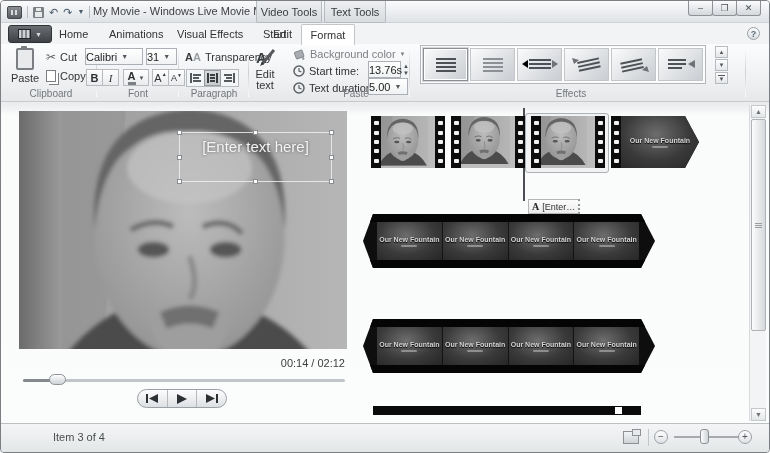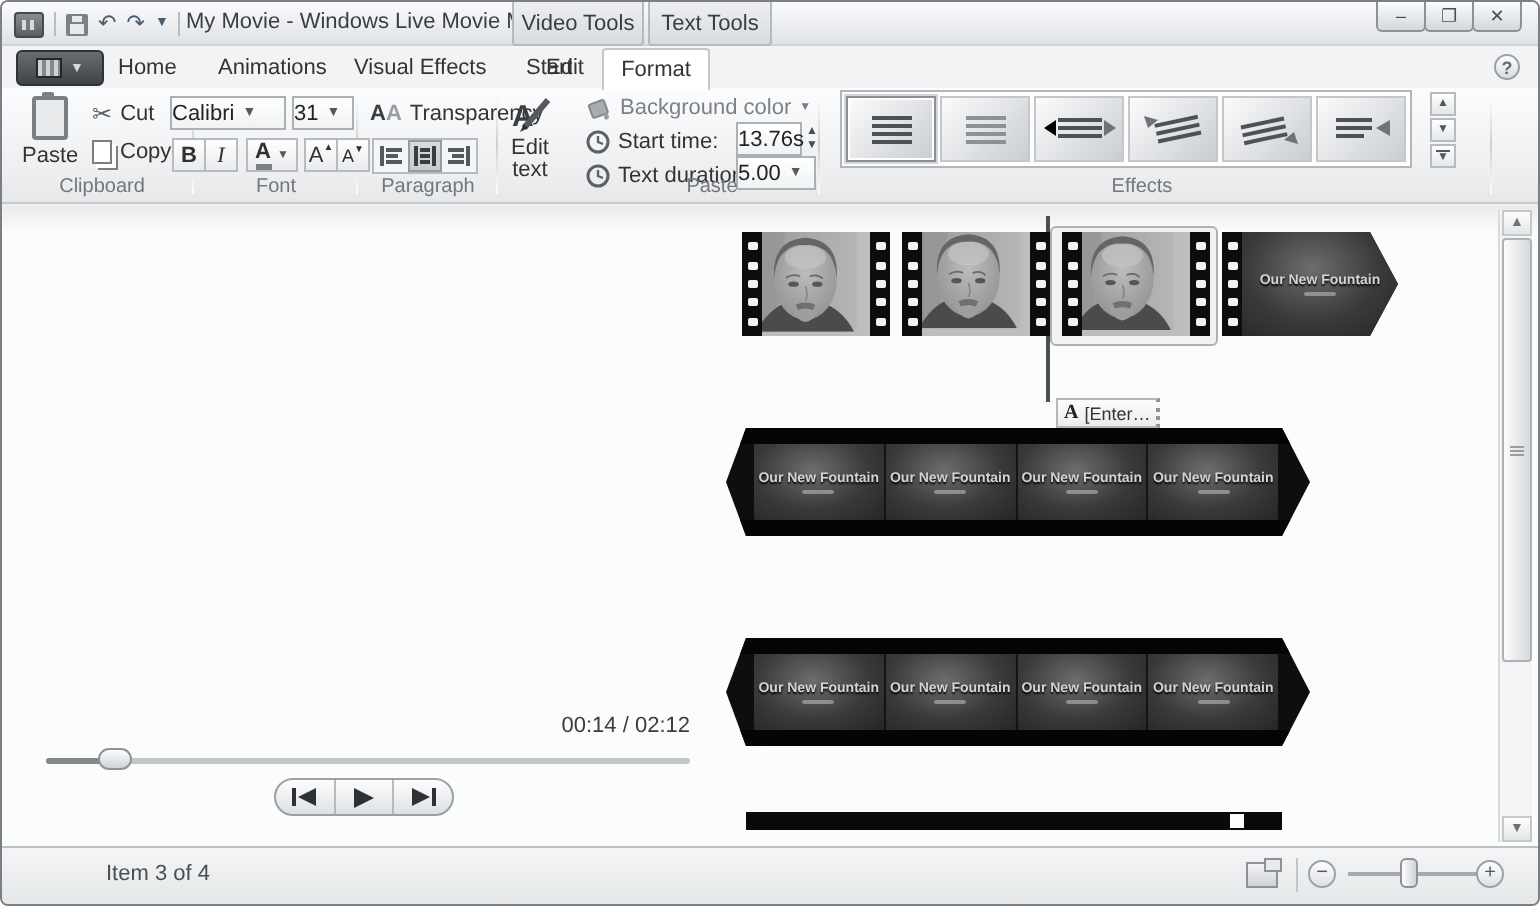--- a/index.html
+++ b/index.html
@@ -390,20 +390,36 @@
     <div class="abs gal-col" style="left:714px;top:2px">
       <div class="gal-btn">▲</div>
       <div class="gal-btn">▼</div>
       <div class="gal-btn"><span style="display:block;width:7px;height:1px;background:#55585b;margin-bottom:1px"></span>▼</div>
     </div>
     <div class="abs grp-label" style="left:420px;width:300px">Effects</div>
   </div>
 
   <div id="content" class="abs">
 
+    <div id="preview-video" class="abs">
+      <svg class="fitslice" viewBox="0 0 100 100" preserveAspectRatio="xMidYMid slice">
+        <use href="#sym-face"></use>
+      </svg>
+      <div id="overlay-box" class="abs">
+        <div id="overlay-text" class="abs">[Enter text here]</div>
+        <span class="handle" style="left:-3px;top:-3px"></span>
+        <span class="handle" style="left:73px;top:-3px"></span>
+        <span class="handle" style="right:-3px;top:-3px"></span>
+        <span class="handle" style="left:-3px;top:22px"></span>
+        <span class="handle" style="right:-3px;top:22px"></span>
+        <span class="handle" style="left:-3px;bottom:-3px"></span>
+        <span class="handle" style="left:73px;bottom:-3px"></span>
+        <span class="handle" style="right:-3px;bottom:-3px"></span>
+      </div>
+    </div>
     <div id="time-display" class="abs">00:14 / 02:12</div>
     <div id="seek-track" class="abs"></div>
     <div id="seek-fill" class="abs"></div>
     <div id="seek-thumb" class="abs"></div>
     <div id="transport" class="abs">
       <div class="tp-btn">
         <svg width="12" height="9">
             <rect x="0" y="0" width="2" height="9" fill="#2e3134"></rect>
             <polygon points="12,0 12,9 3,4.5" fill="#2e3134"></polygon>
           </svg>

